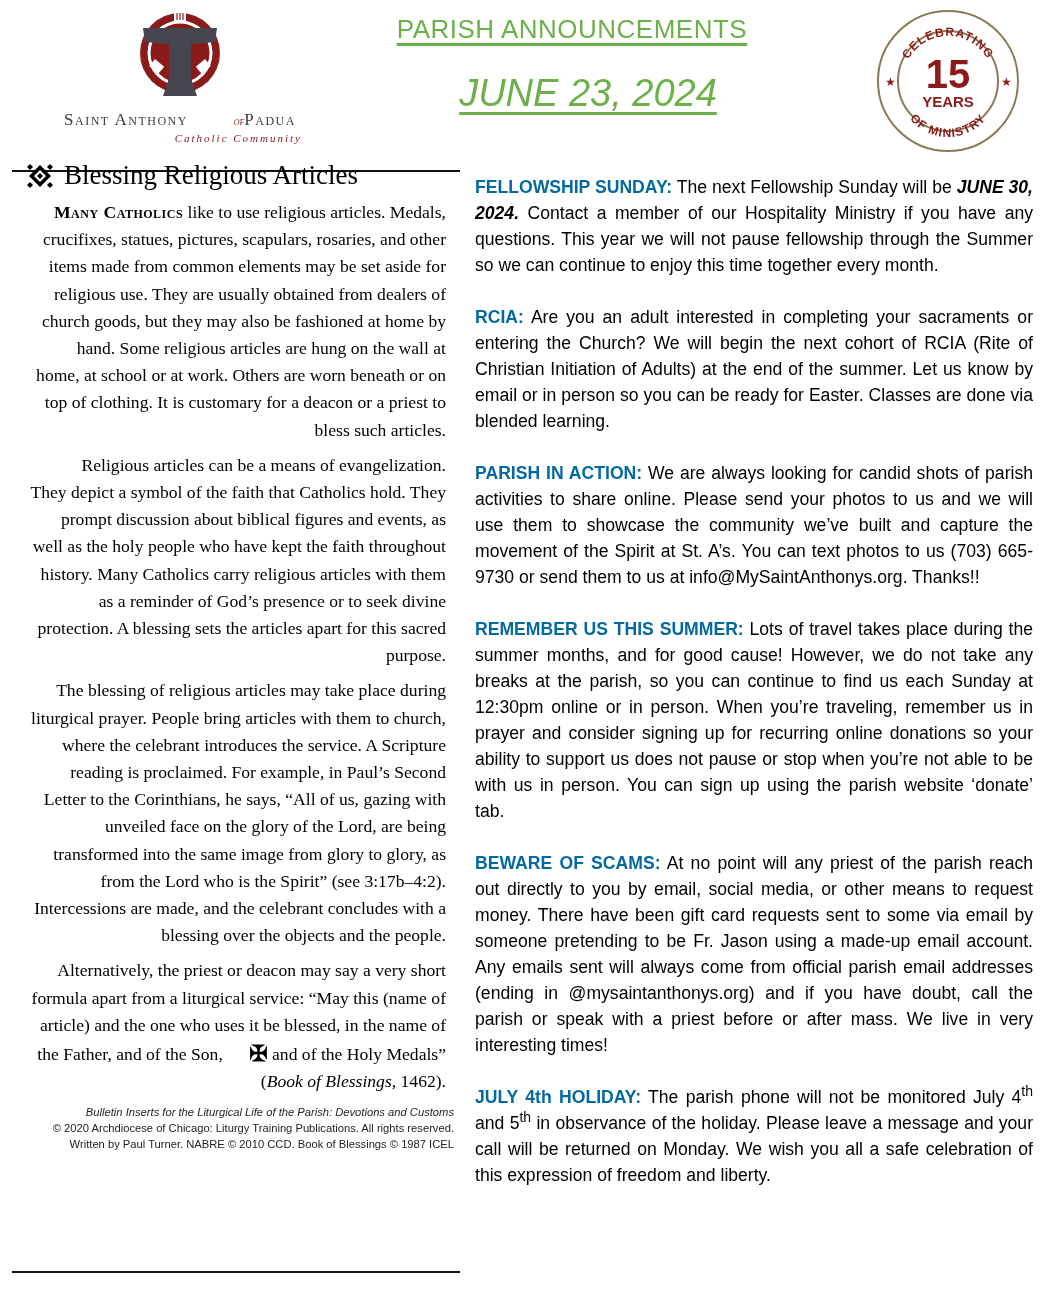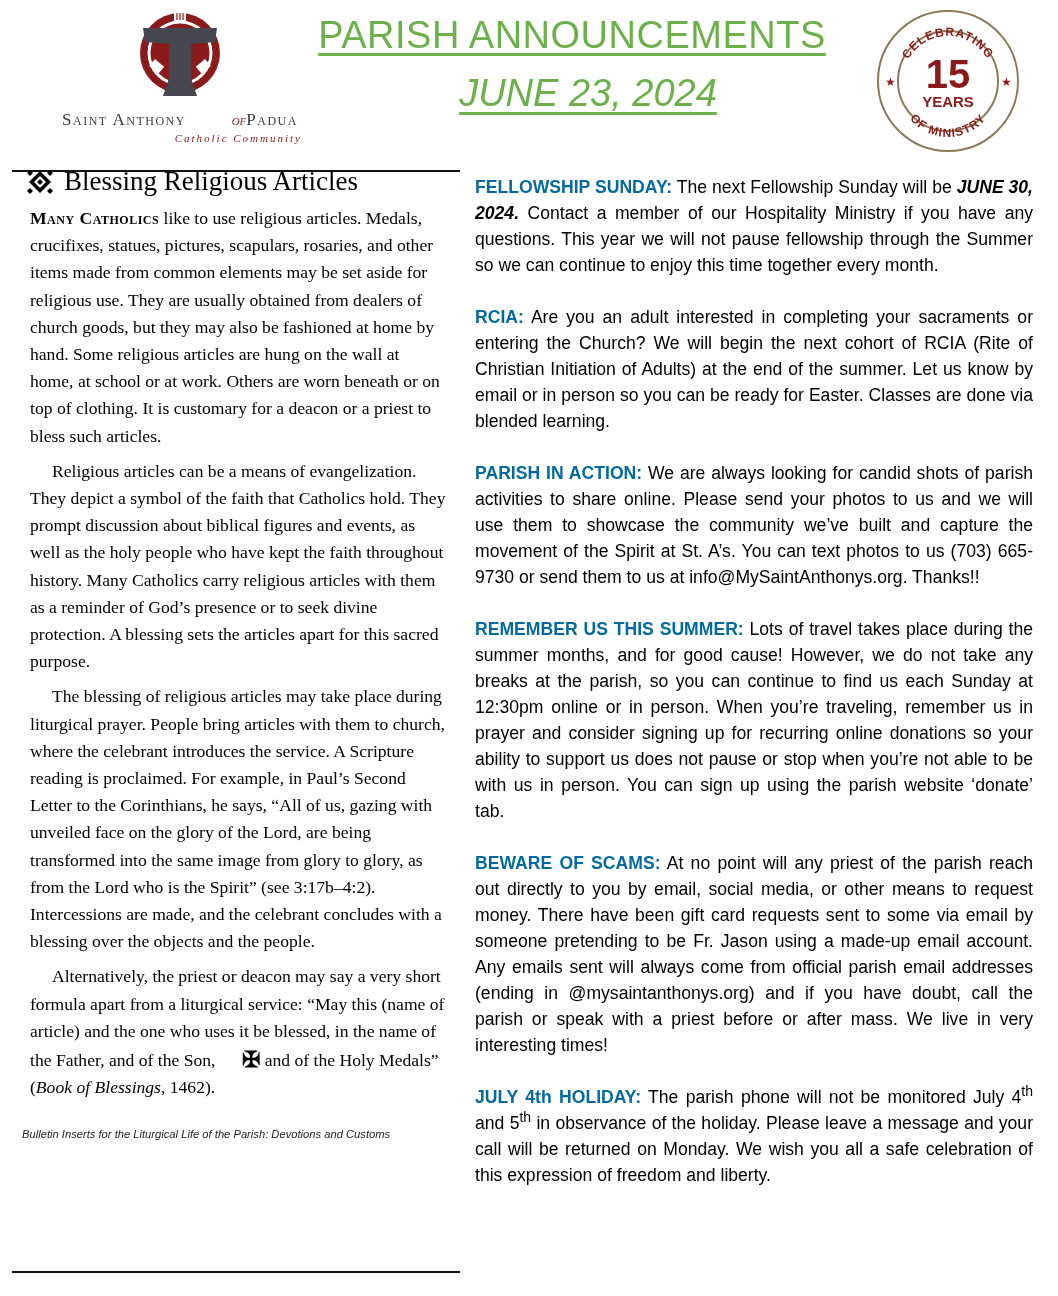--- a/index.html
+++ b/index.html
@@ -3,44 +3,44 @@
 <meta charset="utf-8">
 <style>
   html, body { margin: 0; padding: 0; background: #ffffff; }
   body { width: 1058px; height: 1296px; position: relative; overflow: hidden; color: #000; }
 
   
   .logo-left { position: absolute; left: 58px; top: 6px; width: 244px; height: 142px; }
   .logo-mark { position: absolute; left: 77px; top: 2px; width: 90px; height: 90px; }
   .logo-name { position: absolute; left: 0; top: 104px; width: 244px; text-align: center;
     font-family: "Liberation Serif", serif; font-size: 17px; letter-spacing: 1.5px; color: #3a3a3a; font-variant: small-caps; }
-  .logo-name .of { font-style: italic; font-size: 16px; color: #8b1a1a; letter-spacing: 0; margin-left: 40px; }
+  .logo-name .of { font-style: italic; font-size: 12px; color: #8b1a1a; letter-spacing: 0; margin-left: 40px; }
   .logo-sub { position: absolute; left: 0; top: 126px; width: 244px; text-align: right;
     font-family: "Liberation Serif", serif; font-style: italic; font-size: 11px; letter-spacing: 2px; color: #8b1a1a; }
 
   .title { position: absolute; left: 312px; top: 14px; width: 520px; text-align: center;
-    font-family: "Liberation Sans", sans-serif; font-size: 38px; color: #6cb04a; text-decoration: underline; text-decoration-thickness: 3px; text-underline-offset: 5px; letter-spacing: 0.5px; }
+    font-family: "Liberation Sans", sans-serif; font-size: 26px; color: #6cb04a; text-decoration: underline; text-decoration-thickness: 3px; text-underline-offset: 5px; letter-spacing: 0.5px; }
   .date { position: absolute; left: 328px; top: 72px; width: 520px; text-align: center;
     font-family: "Liberation Sans", sans-serif; font-size: 38px; font-style: italic; color: #6cb04a; text-decoration: underline; text-decoration-thickness: 3px; text-underline-offset: 6px; }
 
   .badge { position: absolute; left: 875px; top: 8px; width: 146px; height: 146px; }
 
   
   .rule { position: absolute; background: #111; height: 2px; }
 
   
-  .left-col { position: absolute; left: 22px; top: 166px; width: 432px; }
+  .left-col { position: absolute; left: 22px; top: 160px; width: 432px; text-align: right; }
   .article-title { display: flex; align-items: center; gap: 10px; font-family: "Liberation Serif", serif;
     font-size: 27px; margin: 0 0 8px 4px; }
   .article-icon { width: 28px; height: 28px; }
   .article p { margin: 8px; font-family: Liberation Serif, serif; font-size: 17.6px; line-height: 27.2px; }
   .article p.indent { text-indent: 22px; }
   .lead { font-weight: bold; font-variant: small-caps; letter-spacing: 0.5px; }
   .cross { font-weight: bold; font-size: 22px; display: inline-block; transform: translateY(1px); }
-  .credit { margin-top: 24px; font-family: "Liberation Sans", sans-serif; font-size: 11.2px; line-height: 16px; color: #222; }
+  .credit { margin-top: 8px; font-family: "Liberation Sans", sans-serif; font-size: 11.2px; line-height: 16px; color: #222; }
   .credit .ital { font-style: italic; }
 
   
   .right-col { position: absolute; left: 475px; top: 174px; width: 558px; }
   .item { font-family: "Liberation Sans", sans-serif; font-size: 17.6px; line-height: 26px; text-align: justify; margin: 0 0 26px 0; }
   .item .head { color: #0369a1; font-weight: bold; }
   .item .emph { font-weight: bold; font-style: italic; }
   sup { font-size: 14px; line-height: 0; }
 </style>
 </head>
@@ -99,20 +99,21 @@
       <polygon points="24,20 27,23 24,26 21,23" fill="#000"></polygon>
     </svg>
     <span>Blessing Religious Articles</span>
   </div>
   <p><span class="lead">Many Catholics</span><span> like to use religious articles. Medals, crucifixes, statues, pictures, scapulars, rosaries, and other items made from common elements may be set aside for religious use. They are  usually obtained from dealers of church goods, but they may also be fashioned at home by hand. Some religious articles are hung on the wall at home, at school or at work. Others are worn beneath or on top of clothing. It is customary for a deacon or a priest to bless such articles.</span></p>
   <p class="indent">Religious articles can be a means of evangelization. They depict a symbol of the faith that Catholics hold. They prompt discussion about biblical figures and events, as well as the holy people who have kept the faith throughout history. Many Catholics carry religious articles with them as a reminder of God’s presence or to seek divine protection. A blessing sets the articles apart for this sacred purpose.</p>
   <p class="indent">The blessing of religious articles may take place during liturgical prayer. People bring articles with them to church, where the celebrant introduces the service. A Scripture reading is proclaimed. For example, in Paul’s Second Letter to the Corinthians, he says, “All of us, gazing with unveiled face on the glory of the Lord, are being transformed into the same image from glory to glory, as from the Lord who is the Spirit” (see 3:17b–4:2). Intercessions are made, and the celebrant concludes with a blessing over the objects and the people.</p>
   <p class="indent"><span>Alternatively, the priest or deacon may say a very short formula apart from a liturgical service: “May this (name of article) and the one who uses it be blessed, in the name of the Father, and of the Son,</span> <span class="cross">✠</span><span> and of the Holy Medals” (</span><i>Book of Blessings</i><span>, 1462).</span></p>
   <div class="credit">
     <div class="ital">Bulletin Inserts for the Liturgical Life of the Parish: Devotions and Customs</div>
+    <div>© 2020 Archdiocese of Chicago: Liturgy Training Publications. All rights reserved. Written by Paul Turner. NABRE © 2010 CCD. Book of Blessings © 1987 ICEL</div>
   </div>
 </div>
 
 <div class="right-col">
   <p class="item">
     <span class="head">FELLOWSHIP SUNDAY:</span><span>  The next Fellowship Sunday will be </span><span class="emph">JUNE 30, 2024.</span><span>  Contact a member of our Hospitality Ministry if you have any questions.  This year we will not pause fellowship through the Summer so we can continue to enjoy this time together every month.</span>
   </p>
   <p class="item">
     <span class="head">RCIA:</span><span>   Are you an adult interested in completing your sacraments or entering the Church?  We will begin the next cohort of RCIA (Rite of Christian Initiation of Adults) at the end of the summer.  Let us know by email or in person so you can be ready for Easter.  Classes are done via blended learning.</span>
   </p>

